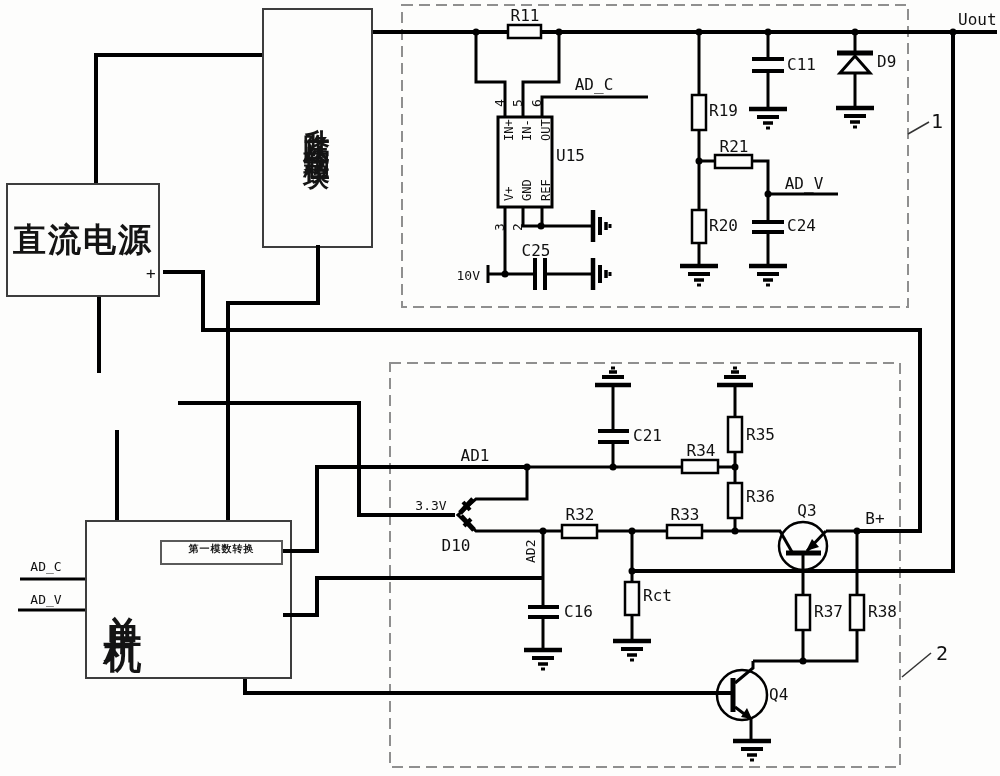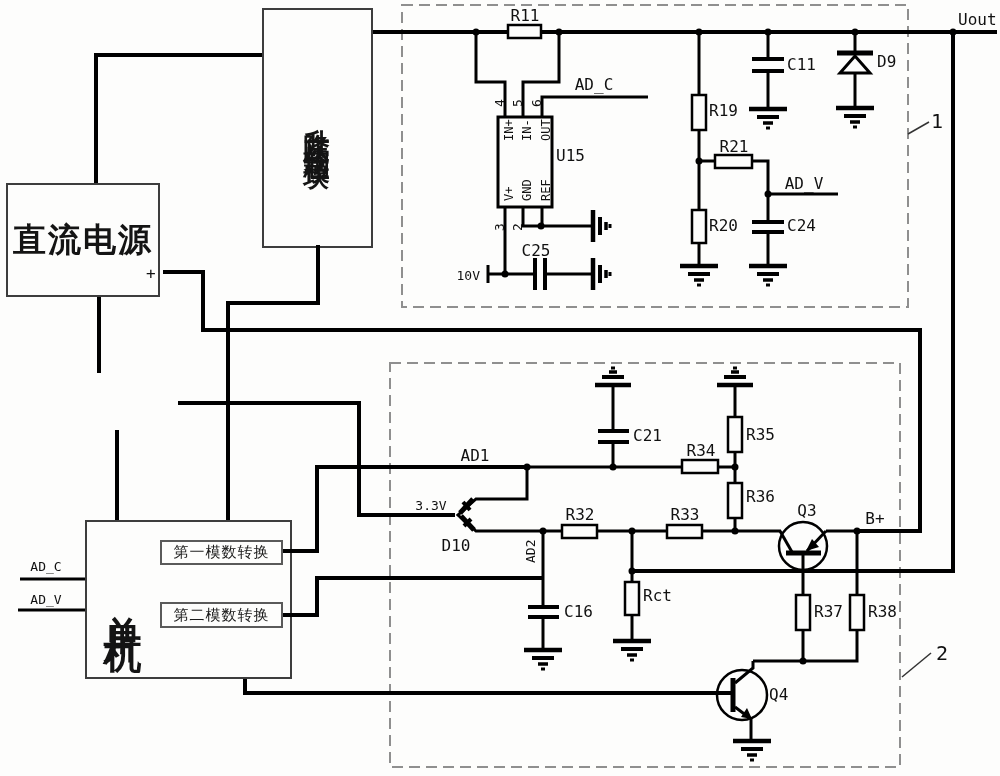--- a/index.html
+++ b/index.html
@@ -21,22 +21,22 @@
   .ldo-box{left:22px;top:373px;width:156px;height:57px;font-size:44px;font-family:"Liberation Serif","DejaVu Serif",serif;font-weight:500;letter-spacing:4px;}
   .mcu-box{left:85px;top:520px;width:207px;height:159px;justify-content:flex-start;}
   .mcu-label{
     position:absolute;left:96px;top:524px;width:52px;height:152px;
     display:flex;align-items:center;justify-content:center;
     font-size:38px;font-weight:600;color:#141414;letter-spacing:10px;
     font-family:"DejaVu Sans","Liberation Sans",sans-serif;
   }
   .adc-box{
     position:absolute;border:2px solid #5a5a5a;background:#fdfdfc;
-    display:flex;align-items:center;justify-content:center;
-    font-size:15px;font-weight:400;color:#1a1a1a;box-sizing:border-box;
+    display:flex;justify-content:center;
+    font-size:10px;font-weight:700;color:#1a1a1a;box-sizing:border-box;
     font-family:"DejaVu Sans","Liberation Sans",sans-serif;letter-spacing:1px;
   }
   .adc1-box{left:160px;top:540px;width:123px;height:25px;}
   .adc2-box{left:160px;top:602px;width:123px;height:26px;}
   svg#wiring{position:absolute;left:0;top:0;}
   svg text{fill:#111;font-family:"DejaVu Sans Mono","Liberation Mono",monospace;}
   .lbl{font-size:16px;}
   .lbl-sm{font-size:13px;}
   .lbl-xs{font-size:12px;}
   .lbl-big{font-size:20px;}
@@ -49,23 +49,20 @@
   <div class="blockbox dc-box">
     <span>直流电源</span>
   </div>
   <div class="blockbox buck-box">
     <span class="vtext">升降压控制模块</span>
   </div>
   <div class="blockbox mcu-box"></div>
   <div class="mcu-label vtext">单片机</div>
   <div class="adc-box adc1-box">
     <span>第一模数转换</span>
-  </div>
-  <div class="adc-box adc2-box">
-    <span>第二模数转换</span>
   </div>
 
   <svg id="wiring" width="1000" height="776" viewBox="0 0 1000 776">
 
     <rect x="402" y="5" width="506" height="302" fill="none" stroke="#8f8f8f" stroke-width="2" stroke-dasharray="11 6"></rect>
     <rect x="390" y="363" width="510" height="404" fill="none" stroke="#8f8f8f" stroke-width="2" stroke-dasharray="11 6"></rect>
     <path d="M908 134 L929 122" stroke="#333" stroke-width="1.5"></path>
     <path d="M902 677 L931 653" stroke="#333" stroke-width="1.5"></path>
 
     <g stroke="#000" stroke-width="4" fill="none">

